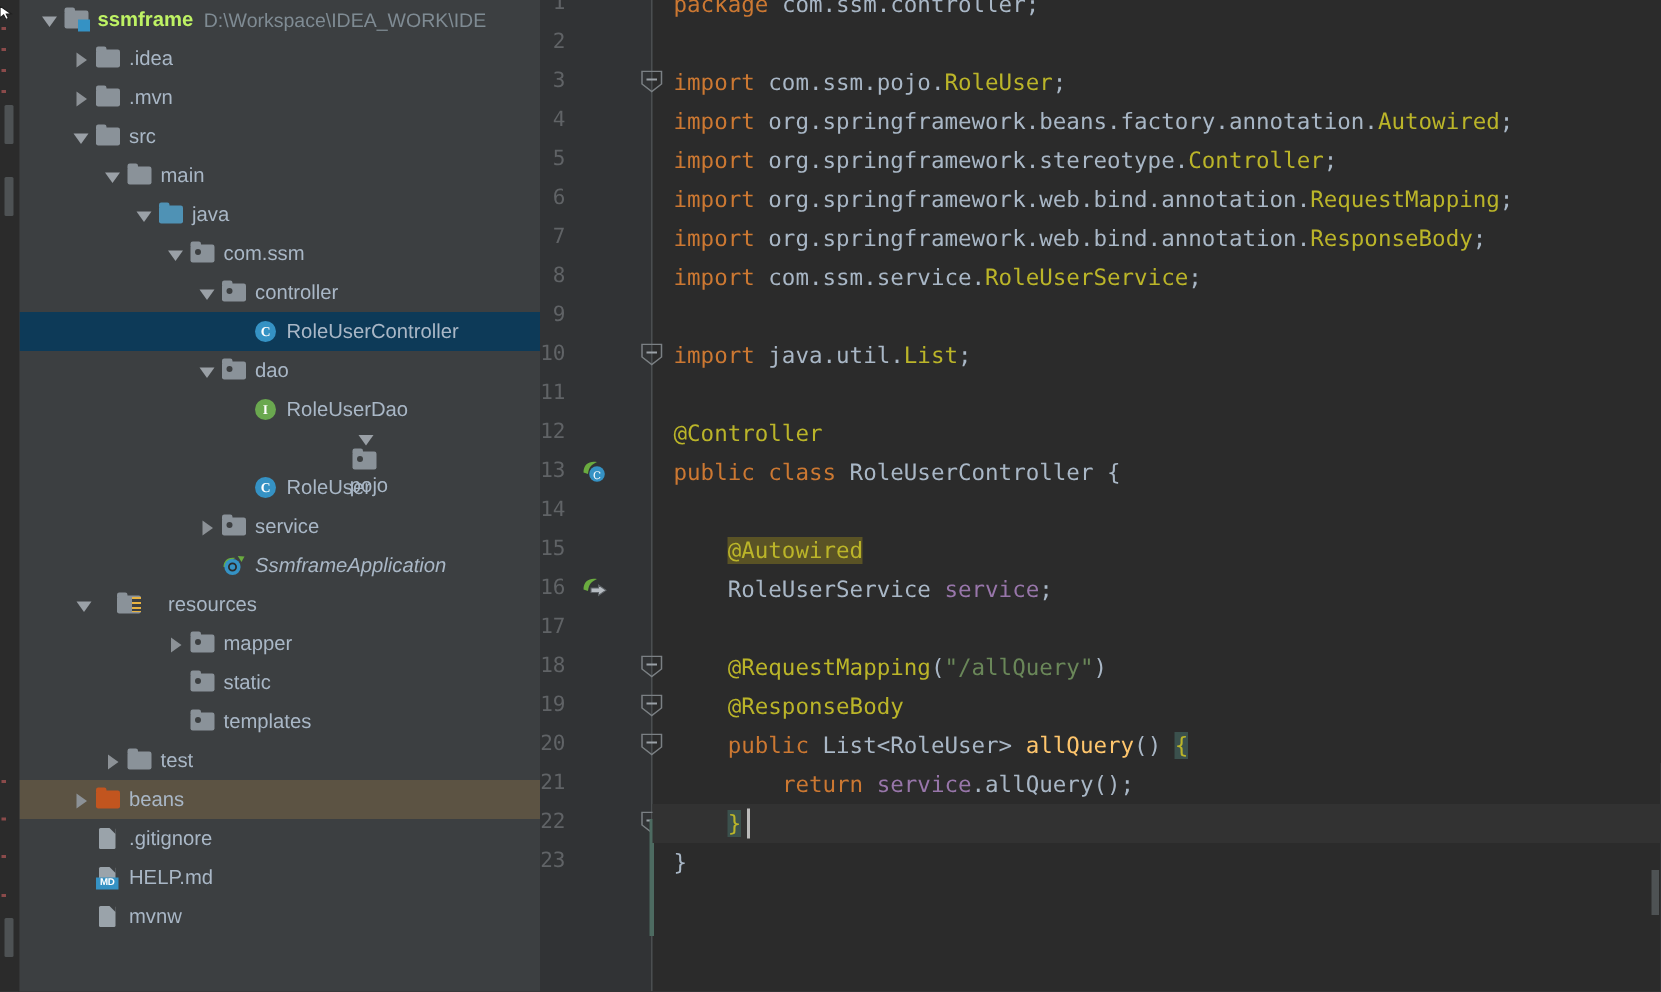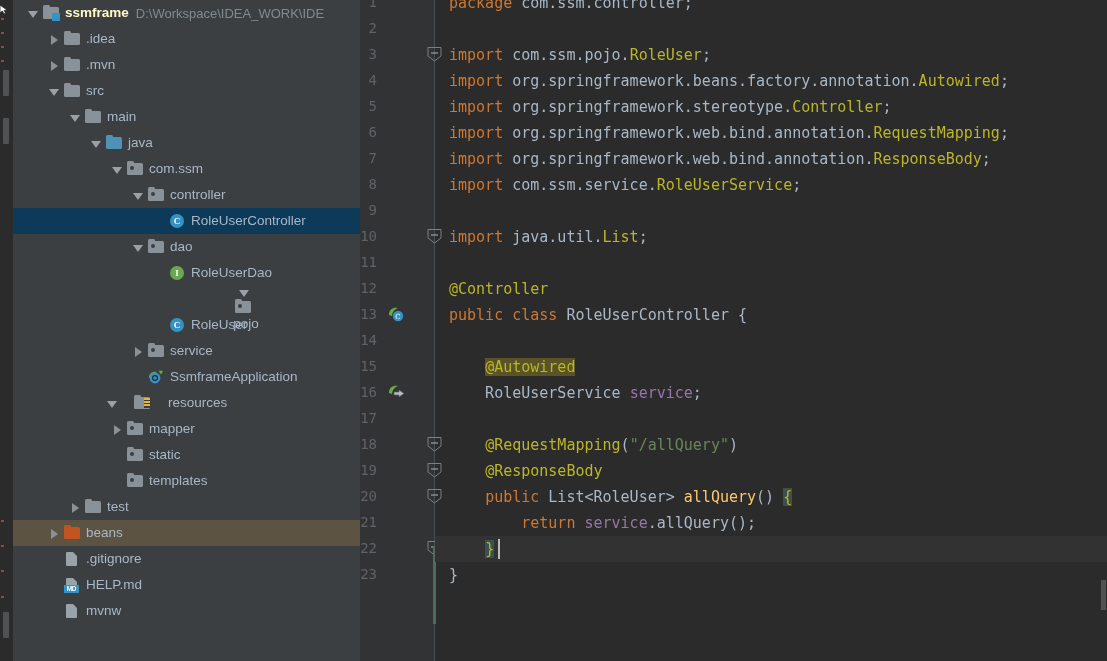--- a/index.html
+++ b/index.html
@@ -44,21 +44,21 @@
     border-left: 7px solid #8c9196;
     border-top: 5px solid transparent; border-bottom: 5px solid transparent;
   }
   .arrow.down::before {
     content: ""; position: absolute; left: 1px; top: 4px;
     border-top: 7px solid #9aa0a6;
     border-left: 5.5px solid transparent; border-right: 5.5px solid transparent;
   }
   .ico { width: 17px; height: 16px; flex: 0 0 17px; position: relative; margin-right: 5px; }
   .lbl { line-height: 16px; }
-  .lbl.bold { font-weight: bold; color: #fef9c3; }
+  .lbl.bold { font-weight: bold; color: #bef264; }
   .path { color: #7f8b93; font-size: 13px; margin-left: 7px; }
 
   
   .f-grey, .f-src, .f-pkg, .f-res, .f-target {
     position: absolute; left: 0; top: 2px; width: 16px; height: 12px; border-radius: 1.5px;
   }
   .f-grey  { background: #8a9299; }
   .f-grey::before { content:""; position:absolute; left:0; top:-2.5px; width:6.5px; height:3px; background:#8a9299; border-radius:1.5px 1.5px 0 0;}
   .f-java  { background: #4f92b5; }
   .f-java::before { content:""; position:absolute; left:0; top:-2.5px; width:6.5px; height:3px; background:#4f92b5; border-radius:1.5px 1.5px 0 0;}
@@ -261,33 +261,33 @@
           </span>
           <span class="lbl">RoleUser</span>
         </div>
         <div class="row" style="padding-left: 119px;">
           <span class="arrow right"></span>
           <span class="ico">
             <span class="f-pkg"></span>
           </span>
           <span class="lbl">service</span>
         </div>
-        <div class="row" style="padding-left: 119px;">
+        <div class="row" style="padding-left: 119px; font-style: italic;">
           <span class="arrow"></span>
           <span class="ico">
             <span class="leaf-ico"><svg width="17" height="14" viewBox="0 0 17 14">
                 <path d="M1 8 C1 3 5 1 9 2 C6 3 4.5 5 4.5 8 Z" fill="#6aab3f"></path>
                 <circle cx="7" cy="8" r="5.4" fill="#3592c4"></circle>
                 <circle cx="7" cy="8" r="2.4" fill="none" stroke="#2b2b2b" stroke-width="1.2"></circle>
                 <path d="M10.5 0.6 L15 1 L13 4.6 Z" fill="#6aab3f"></path>
               </svg></span>
           </span>
           <span class="lbl">SsmframeApplication</span>
         </div>
-        <div class="row" style="padding-left: 93px; gap: 12px;">
+        <div class="row" style="padding-left: 37px; gap: 12px;">
           <span class="arrow down"></span>
           <span class="ico">
             <span class="f-res"></span>
           </span>
           <span class="lbl">resources</span>
         </div>
         <div class="row" style="padding-left: 98px;">
           <span class="arrow right"></span>
           <span class="ico">
             <span class="f-pkg"></span>

